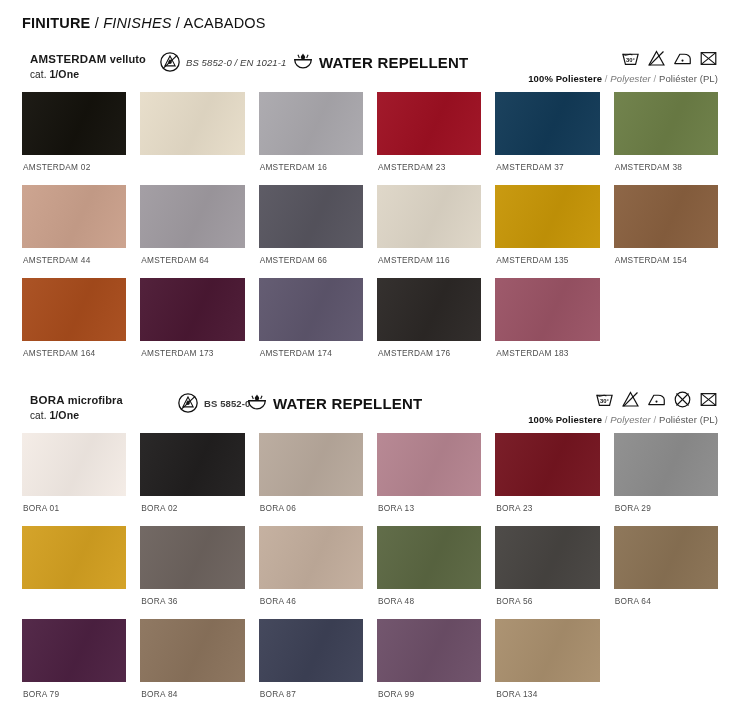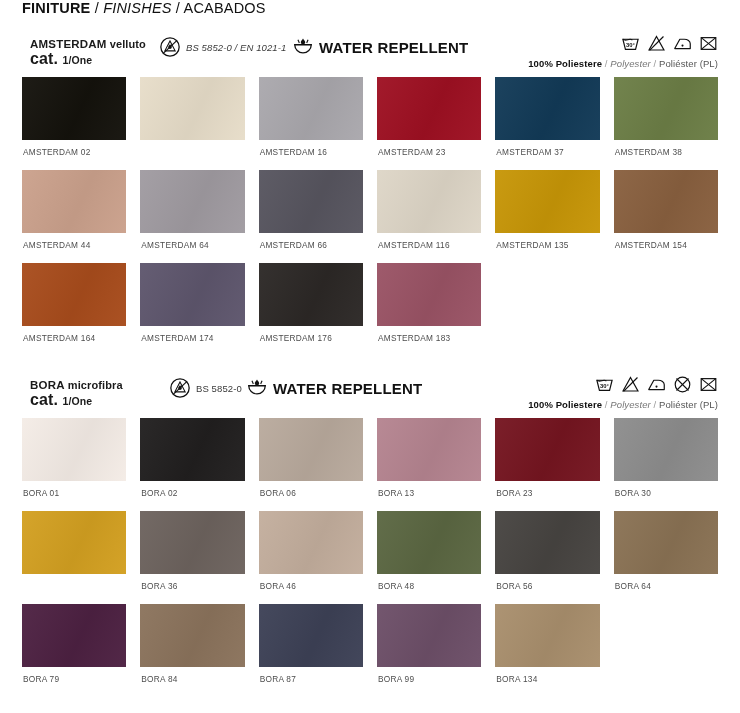--- a/index.html
+++ b/index.html
@@ -15,20 +15,21 @@
 
   .page {
     position: relative;
     width: 740px;
     height: 713px;
     padding: 0 22px;
   }
 
   
   .page-title {
+    padding-top: 15px;
     font-size: 14.5px;
     letter-spacing: 0.2px;
     white-space: nowrap;
     color: #111;
   }
   .page-title .t-bold { font-weight: bold; }
   .page-title .t-ital { font-style: italic; font-weight: normal; }
   .page-title .t-reg  { font-weight: normal; }
   .page-title .t-sep  { font-weight: normal; }
 
@@ -44,21 +45,21 @@
   .coll-title {
     position: absolute;
     left: 8px;
     top: 4px;
     font-size: 11px;
     line-height: 14.5px;
     letter-spacing: 0.1px;
   }
   .coll-title .name { font-weight: bold; font-size: 11.5px; letter-spacing: 0.2px; }
   .coll-title .kind { font-weight: bold; font-size: 11px; }
-  .coll-title .cat-lab { font-weight: bold; font-size: 16px; }
+  .coll-title .cat-lab { font-weight: normal; font-size: 10px; }
   .coll-title .cat-val { font-weight: bold; font-size: 10.5px; }
 
   
   .certs {
     position: absolute;
     top: 3px;
     display: flex;
     align-items: center;
     gap: 0;
   }
@@ -281,20 +282,24 @@
         </div>
         <div class="swatch-cell">
           <div class="swatch-chip" style="background: rgb(137, 96, 63);"></div>
           <div class="swatch-label">AMSTERDAM 154</div>
         </div>
         <div class="swatch-cell">
           <div class="swatch-chip" style="background: rgb(168, 76, 28);"></div>
           <div class="swatch-label">AMSTERDAM 164</div>
         </div>
         <div class="swatch-cell">
+          <div class="swatch-chip" style="background: rgb(75, 24, 51);"></div>
+          <div class="swatch-label">AMSTERDAM 173</div>
+        </div>
+        <div class="swatch-cell">
           <div class="swatch-chip" style="background: rgb(94, 86, 109);"></div>
           <div class="swatch-label">AMSTERDAM 174</div>
         </div>
         <div class="swatch-cell">
           <div class="swatch-chip" style="background: rgb(44, 40, 38);"></div>
           <div class="swatch-label">AMSTERDAM 176</div>
         </div>
         <div class="swatch-cell">
           <div class="swatch-chip" style="background: rgb(154, 83, 101);"></div>
           <div class="swatch-label">AMSTERDAM 183</div>
@@ -309,21 +314,21 @@
       <div class="coll-title">
         <div>
           <span class="name">BORA</span>
           <span class="kind">microfibra</span>
         </div>
         <div>
           <span class="cat-lab">cat. </span><span class="cat-val">1/One</span>
         </div>
       </div>
 
-      <div class="certs" style="left:147px;">
+      <div class="certs" style="left:155px;font-weight:bold;">
         <div class="cert">
           <span class="cert-icon">
             <svg viewBox="0 0 24 24" width="22" height="22">
               <circle cx="12" cy="12" r="10" fill="none" stroke="#111" stroke-width="1.4"></circle>
               <path d="M12 5.4 L17.6 16.2 L6.4 16.2 Z" fill="none" stroke="#111" stroke-width="1.2"></path>
               <path d="M12 8.6c-.9 1.5-2 2.2-2 3.5 0 1.2.9 2.1 2 2.1s2-.9 2-2.1c0-1.3-1.1-2-2-3.5z" fill="#111"></path>
               <line x1="4.3" y1="19.2" x2="19.7" y2="4.8" stroke="#111" stroke-width="1.3"></line>
             </svg>
           </span>
           <span class="cert-label">BS 5852-0</span>
@@ -411,21 +416,21 @@
         <div class="swatch-cell">
           <div class="swatch-chip" style="background: rgb(181, 132, 144);"></div>
           <div class="swatch-label">BORA 13</div>
         </div>
         <div class="swatch-cell">
           <div class="swatch-chip" style="background: rgb(117, 21, 32);"></div>
           <div class="swatch-label">BORA 23</div>
         </div>
         <div class="swatch-cell">
           <div class="swatch-chip" style="background: rgb(141, 141, 141);"></div>
-          <div class="swatch-label">BORA 30</div>
+          <div class="swatch-label">BORA 29</div>
         </div>
         <div class="swatch-cell">
           <div class="swatch-chip" style="background: rgb(211, 160, 33);"></div>
         </div>
         <div class="swatch-cell">
           <div class="swatch-chip" style="background: rgb(109, 99, 94);"></div>
           <div class="swatch-label">BORA 36</div>
         </div>
         <div class="swatch-cell">
           <div class="swatch-chip" style="background: rgb(195, 174, 157);"></div>

